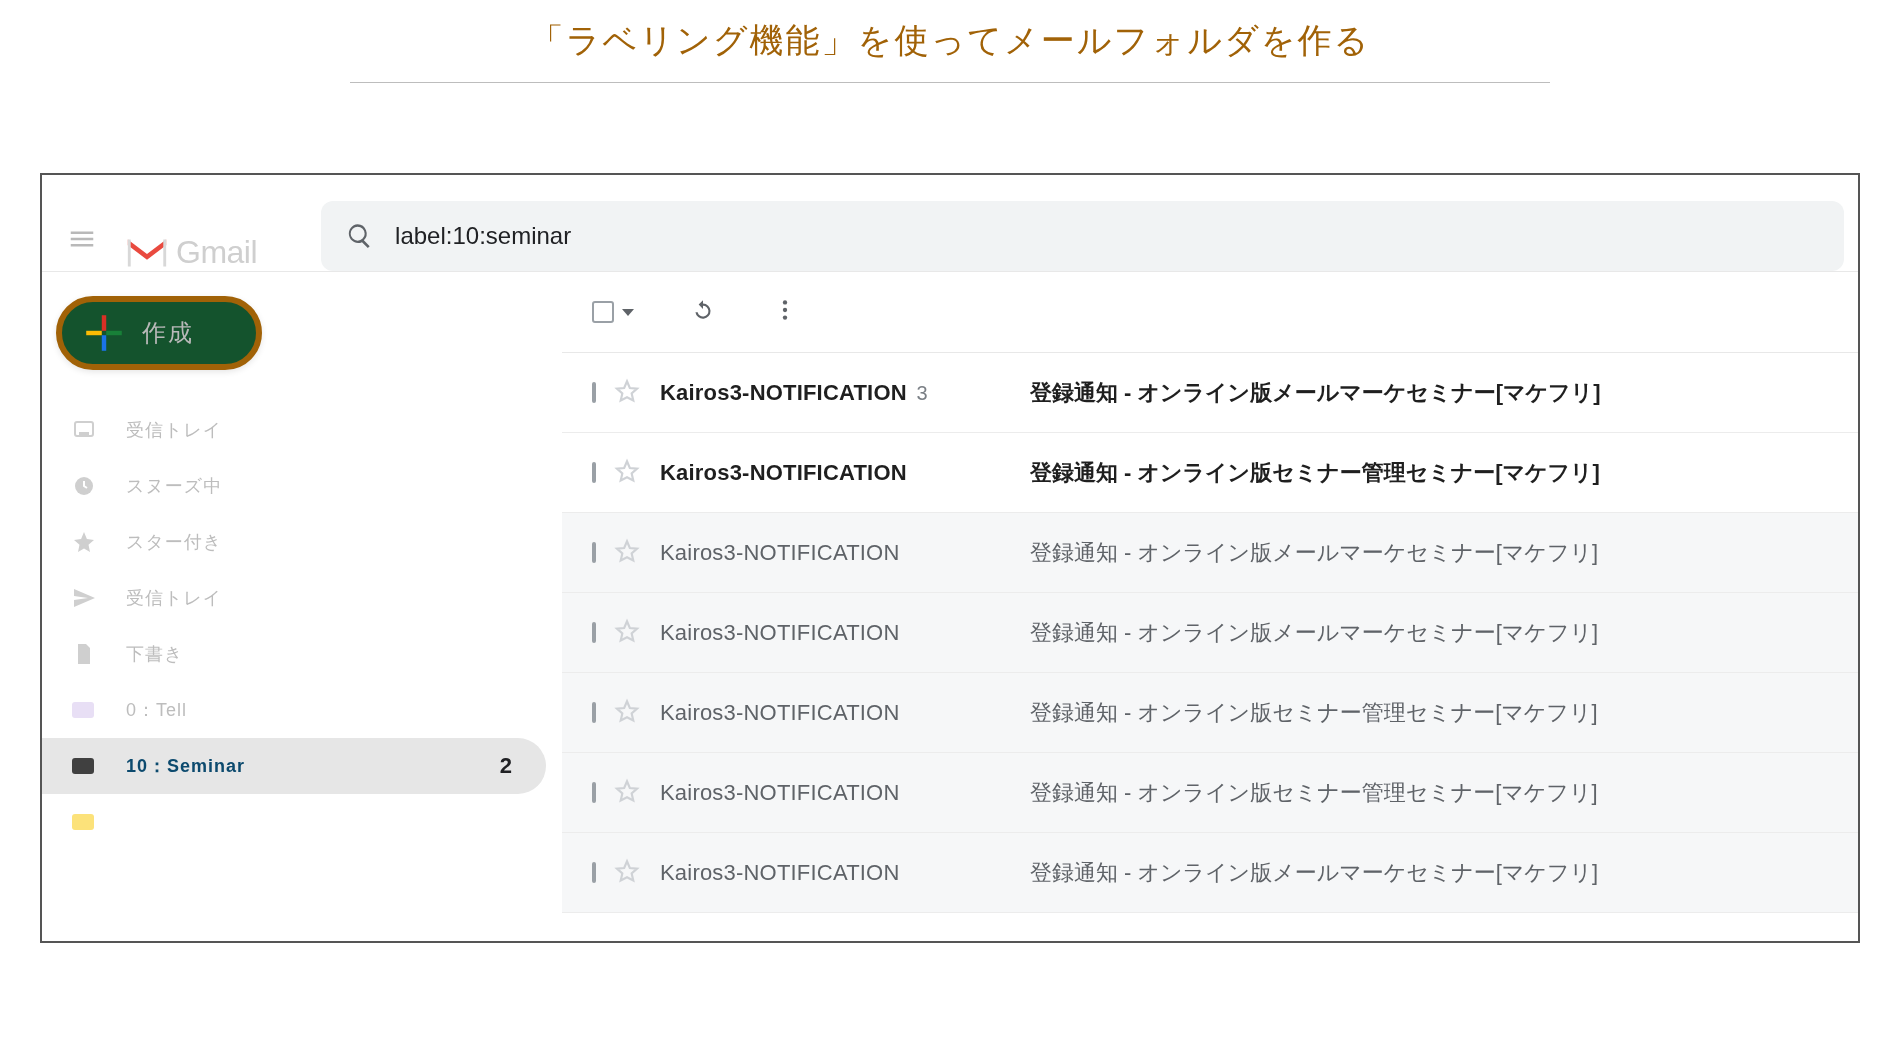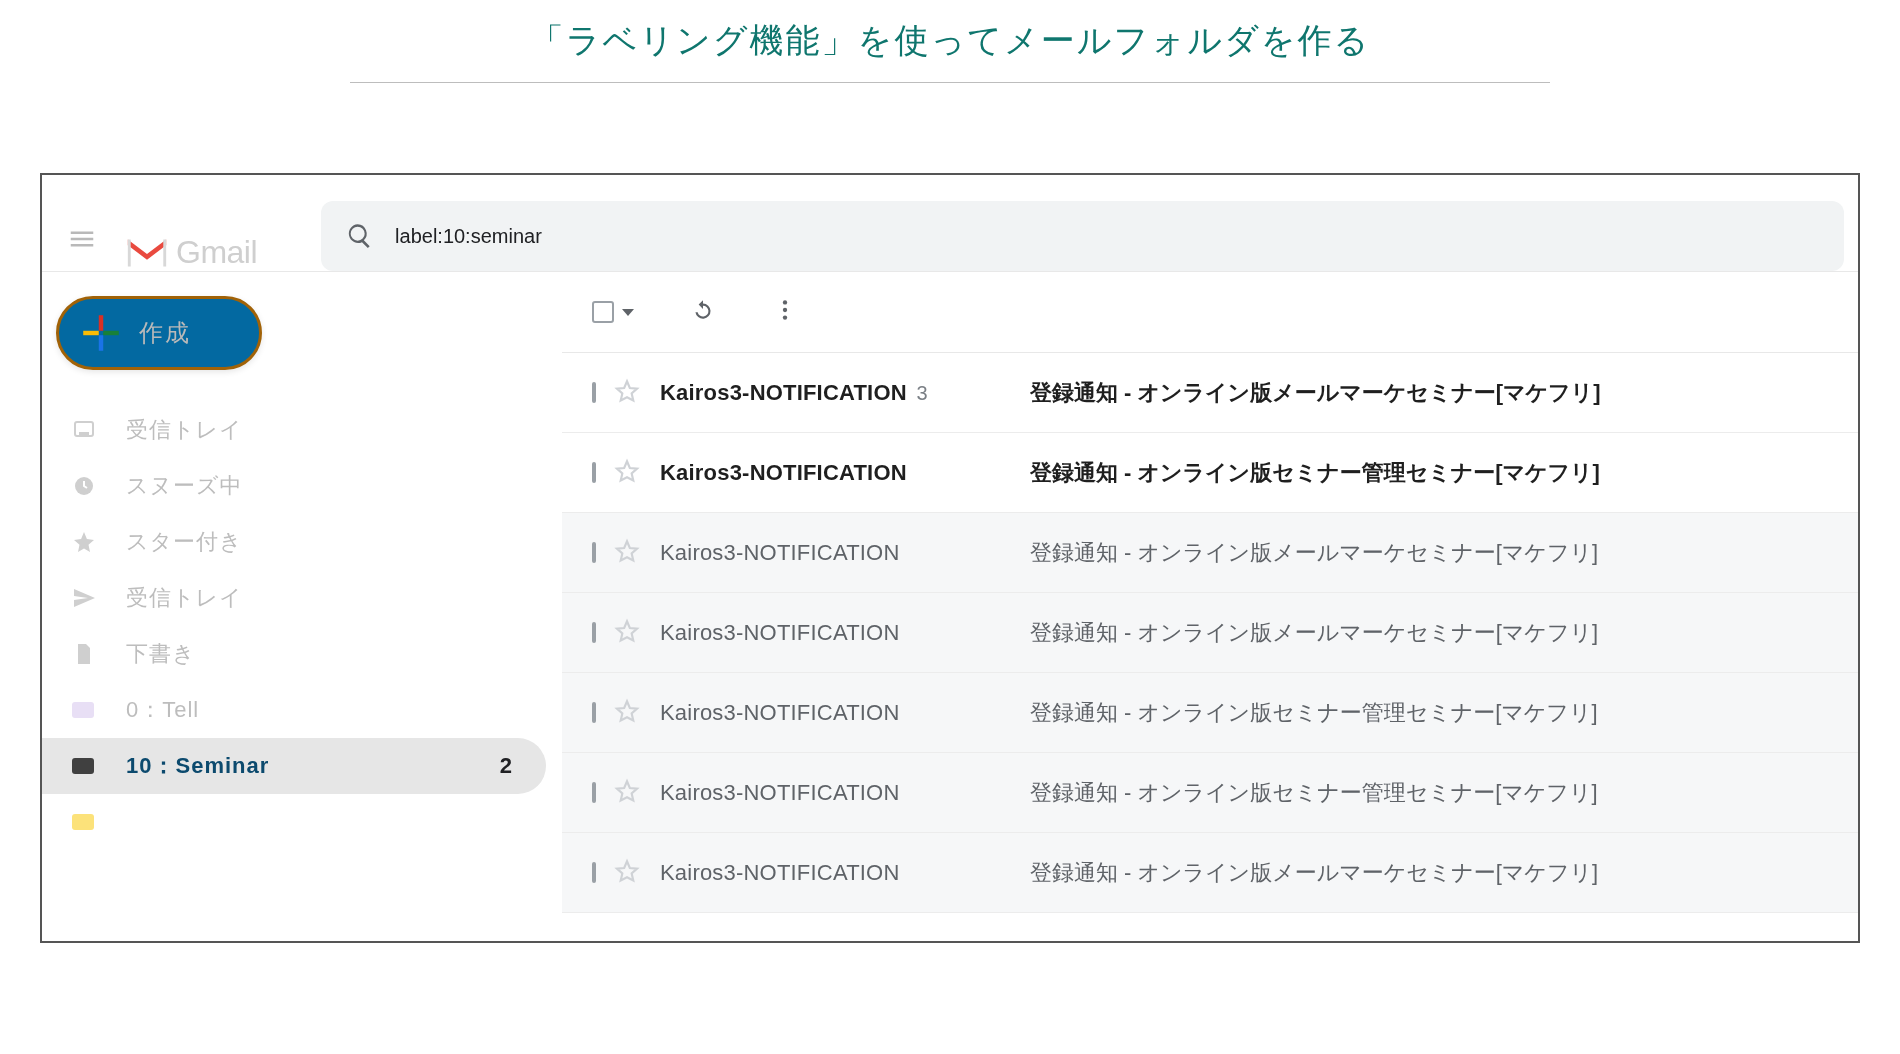--- a/index.html
+++ b/index.html
@@ -1,44 +1,44 @@
 <!DOCTYPE html>
 <html><head>
 <meta charset="utf-8">
 <style>
   * { box-sizing: border-box; margin: 0; padding: 0; }
   html, body { width: 1900px; height: 1054px; background: #ffffff; font-family: "Hiragino Kaku Gothic ProN", "Yu Gothic", Arial, sans-serif; }
   .page { width: 1900px; padding: 10px 0 0 0; }
-  .page-title { text-align: center; font-size: 34px; font-weight: 300; color: #0f766e; letter-spacing: 2px; padding: 8px 0 18px 0; }
+  .page-title { text-align: center; font-size: 34px; font-weight: 300; color: #a16207; letter-spacing: 2px; padding: 8px 0 18px 0; }
   .title-rule { width: 1200px; height: 1px; background: #bdbdbd; margin: 0 auto; }
   .frame { width: 1820px; margin: 90px auto 0 auto; border: 2px solid #555; background: #ffffff; height: 770px; overflow: hidden; position: relative; }
   
   .gm-header { display: flex; align-items: flex-end; height: 96px; padding: 0 14px 0 8px; }
   .hamburger { width: 64px; height: 64px; display: flex; align-items: center; justify-content: center; color: #b9b9b9; cursor: pointer; }
   .hamburger svg { width: 30px; height: 30px; }
   .logo-wrap { display: flex; align-items: center; margin-left: 10px; }
   .m-logo { width: 46px; height: 36px; }
   .brand { font-size: 32px; font-weight: 400; color: #cfcfcf; margin-left: 6px; letter-spacing: -0.5px; }
   .search-wrap { flex: 1; margin-left: 64px; }
   .search-bar { background: #f1f3f4; border-radius: 12px; height: 70px; display: flex; align-items: center; padding: 0 18px; }
   .search-bar .s-icon { width: 42px; color: #5f6368; display: flex; align-items: center; justify-content: center; }
   .search-bar .s-icon svg { width: 28px; height: 28px; }
-  .search-text { font-size: 20px; color: #202124; margin-left: 14px; }
+  .search-text { font-size: 24px; color: #202124; margin-left: 14px; }
   .hr-header { height: 1px; background: #e8e8e8; width: 100%; }
   
   .gm-body { display: flex; height: calc(100% - 97px); }
   .sidebar { width: 520px; flex-shrink: 0; padding: 24px 0 0 0; position: relative; }
-  .compose { margin-left: 14px; background: #0369a1; border: 3px solid #a16207; border-radius: 40px; height: 74px; width: 206px; display: flex; align-items: center; box-shadow: 0 2px 6px rgba(0,0,0,0.10); cursor: pointer; }
+  .compose { margin-left: 14px; background: #14532d; border: 6px solid #a16207; border-radius: 40px; height: 74px; width: 206px; display: flex; align-items: center; box-shadow: 0 2px 6px rgba(0,0,0,0.10); cursor: pointer; }
   .compose .plus { width: 40px; height: 40px; margin-left: 22px; }
   .compose .c-label { font-size: 24px; color: #b9b9b9; margin-left: 18px; letter-spacing: 2px; }
   .nav-list { margin-top: 32px; }
   .nav-item { display: flex; align-items: center; height: 56px; padding-left: 30px; cursor: pointer; }
   .nav-item .nav-icon { width: 40px; display: flex; align-items: center; color: #cfcfcf; }
   .nav-item .nav-icon svg { width: 24px; height: 24px; }
-  .nav-item .nav-label { font-size: 22px; color: #bdbdbd; margin-left: 14px; letter-spacing: 1px; flex: 1; white-space: nowrap; overflow: hidden; text-overflow: ellipsis; }
+  .nav-item .nav-label { font-size: 18px; color: #bdbdbd; margin-left: 14px; letter-spacing: 1px; flex: 1; white-space: nowrap; overflow: hidden; text-overflow: ellipsis; }
   .nav-item.selected { background: #e6e6e6; border-radius: 0 36px 36px 0; width: 504px; }
   .nav-item.selected .nav-label { color: #0c4a6e; font-weight: 700; }
   .nav-item.selected .nav-icon { color: #404040; }
   .nav-item .nav-count { font-size: 22px; font-weight: 700; color: #202124; padding-right: 34px; }
   .label-swatch { width: 22px; height: 16px; border-radius: 3px; }
   
   .main { flex: 1; display: flex; flex-direction: column; border-left: 0; }
   .toolbar { height: 80px; display: flex; align-items: center; padding-left: 30px; gap: 56px; }
   .tb-check { display: flex; align-items: center; gap: 4px; cursor: pointer; color: #5f6368; }
   .cbox { width: 22px; height: 22px; border: 2.5px solid #9aa0a6; border-radius: 3px; }

